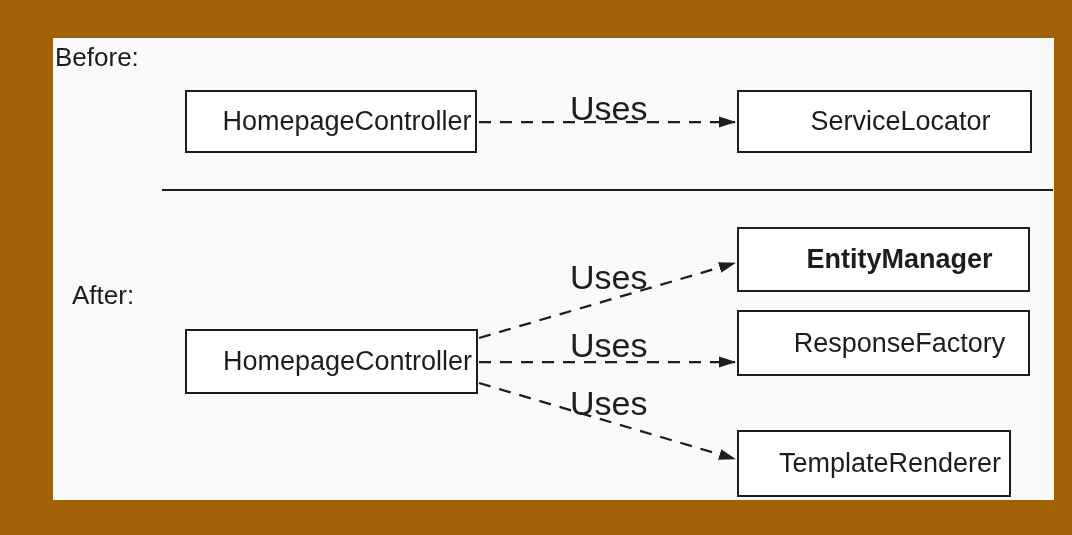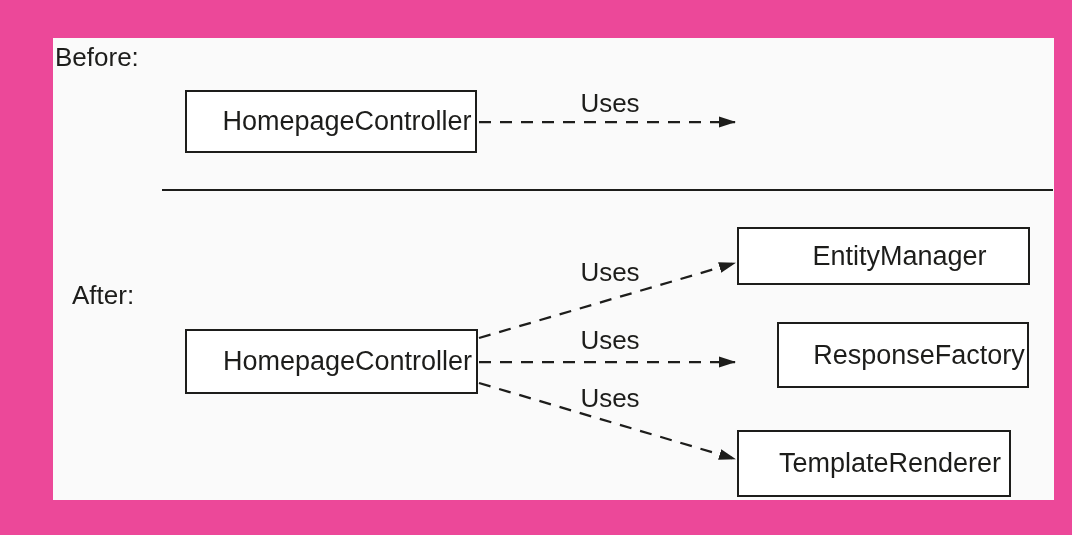--- a/index.html
+++ b/index.html
@@ -4,21 +4,21 @@
 <style>
   :root{
     --stroke:#1d1d1b;
     --box-fill:#ffffff;
     --scan-bg:#fafafa;
   }
   html,body{margin:0;padding:0;background:#ffffff;}
   #canvas{
     position:relative;
     width:1072px;height:535px;
-    background:#ec4899;
+    background:#a16207;
     font-family:"Liberation Sans", sans-serif;
     color:var(--stroke);
     overflow:hidden;
   }
   .scan-panel{
     position:absolute;left:53px;top:38px;width:1001px;height:462px;
     background:var(--scan-bg);
   }
   .class-box{
     position:absolute;
@@ -27,22 +27,22 @@
     background:var(--box-fill);
     display:flex;align-items:center;justify-content:center;
     font-size:27px;line-height:1;white-space:nowrap;padding-left:32px;
   }
   .section-label{
     position:absolute;
     font-size:26px;line-height:1.2;
   }
   .edge-label{
     position:absolute;
-    width:80px;text-align:center;
-    font-size:26px;line-height:1.2;
+    width:80px;text-align:left;
+    font-size:34px;line-height:1.2;
   }
   .divider{
     position:absolute;left:162px;top:189px;width:891px;height:2px;
     background:var(--stroke);
   }
   svg.edges{
     position:absolute;left:0;top:0;
     pointer-events:none;
   }
   svg.edges line{
@@ -74,21 +74,22 @@
     <line x1="479" y1="362" x2="735" y2="362" marker-end="url(#arrowhead)"></line>
     <line x1="479" y1="383" x2="735" y2="459" marker-end="url(#arrowhead)"></line>
   </svg>
 
   <div class="edge-label" style="left:570px;top:88px;">Uses</div>
   <div class="edge-label" style="left:570px;top:257px;">Uses</div>
   <div class="edge-label" style="left:570px;top:325px;">Uses</div>
   <div class="edge-label" style="left:570px;top:383px;">Uses</div>
 
   <div class="class-box" style="left:185px;top:90px;width:292px;height:63px;">HomepageController</div>
+  <div class="class-box" style="left:737px;top:90px;width:295px;height:63px;">ServiceLocator</div>
 
   <div class="divider"></div>
 
   <div class="class-box" style="left:185px;top:329px;width:293px;height:65px;">HomepageController</div>
-  <div class="class-box" style="left:737px;top:227px;width:293px;height:58px;">EntityManager</div>
-  <div class="class-box" style="left:737px;top:322px;width:252px;height:66px;margin-left:40px;">ResponseFactory</div>
+  <div class="class-box" style="left:737px;top:227px;width:293px;height:65px;font-weight:bold;">EntityManager</div>
+  <div class="class-box" style="left:737px;top:310px;width:293px;height:66px;">ResponseFactory</div>
   <div class="class-box" style="left:737px;top:430px;width:274px;height:67px;">TemplateRenderer</div>
 
 </div>
 
 </body></html>

